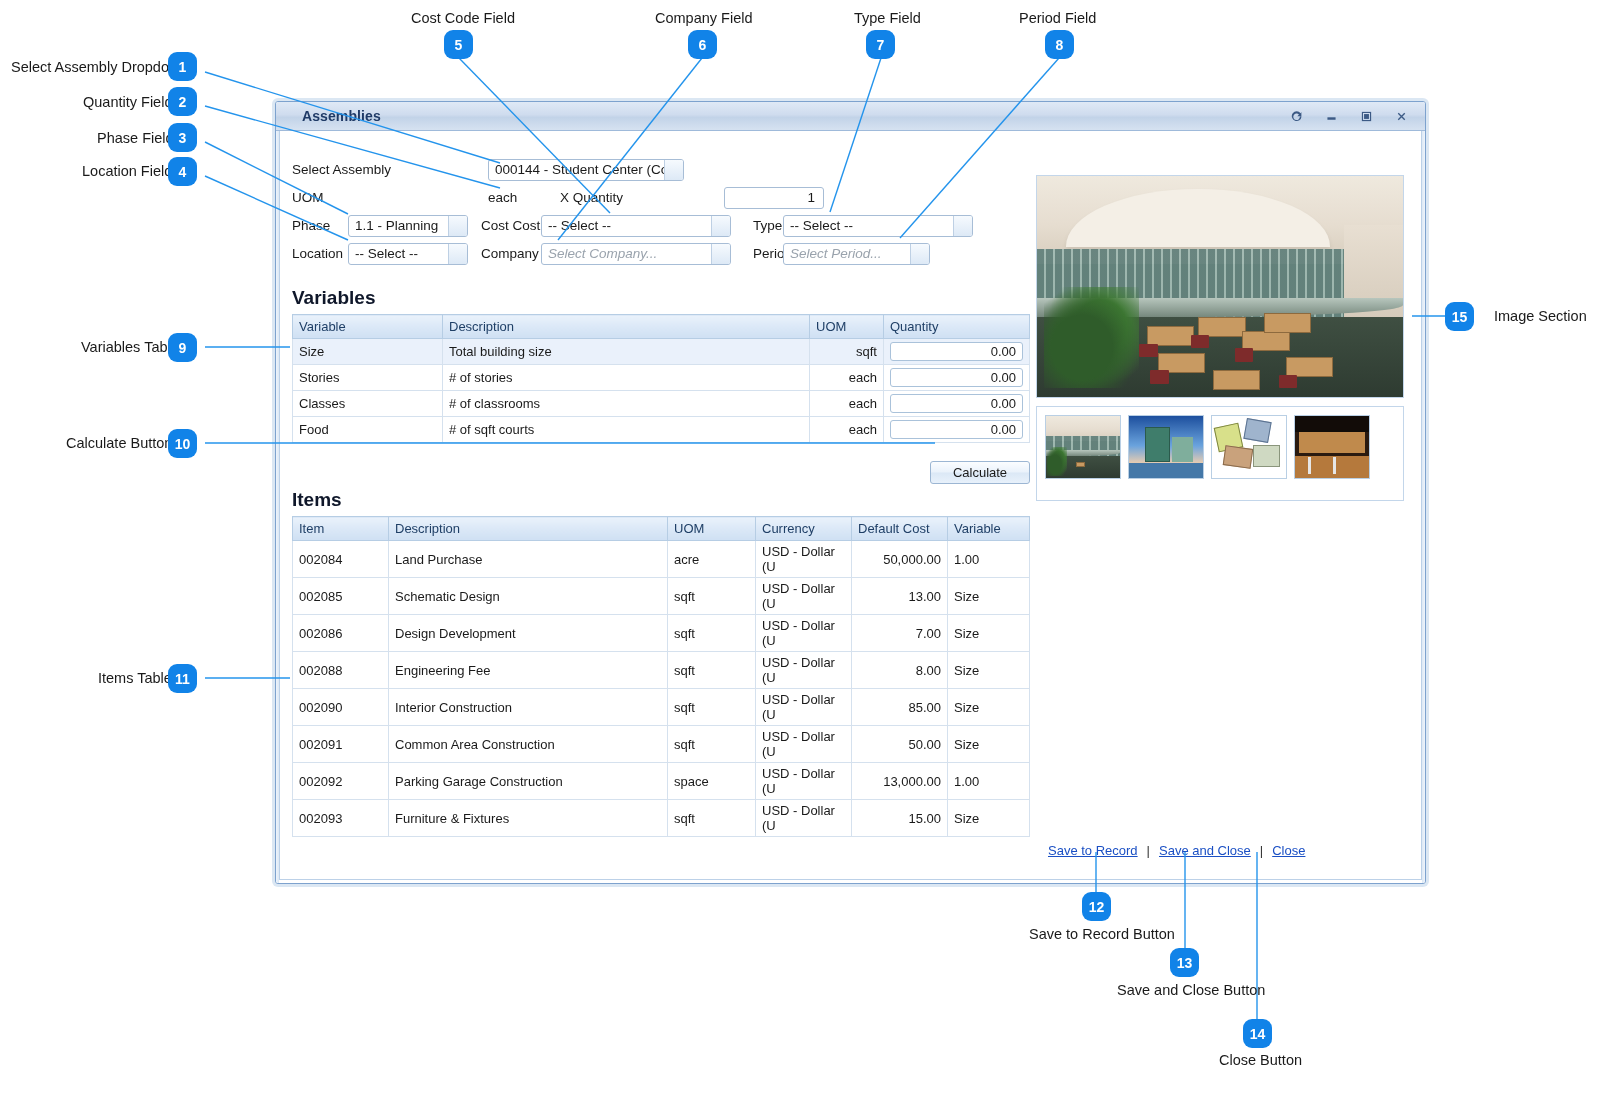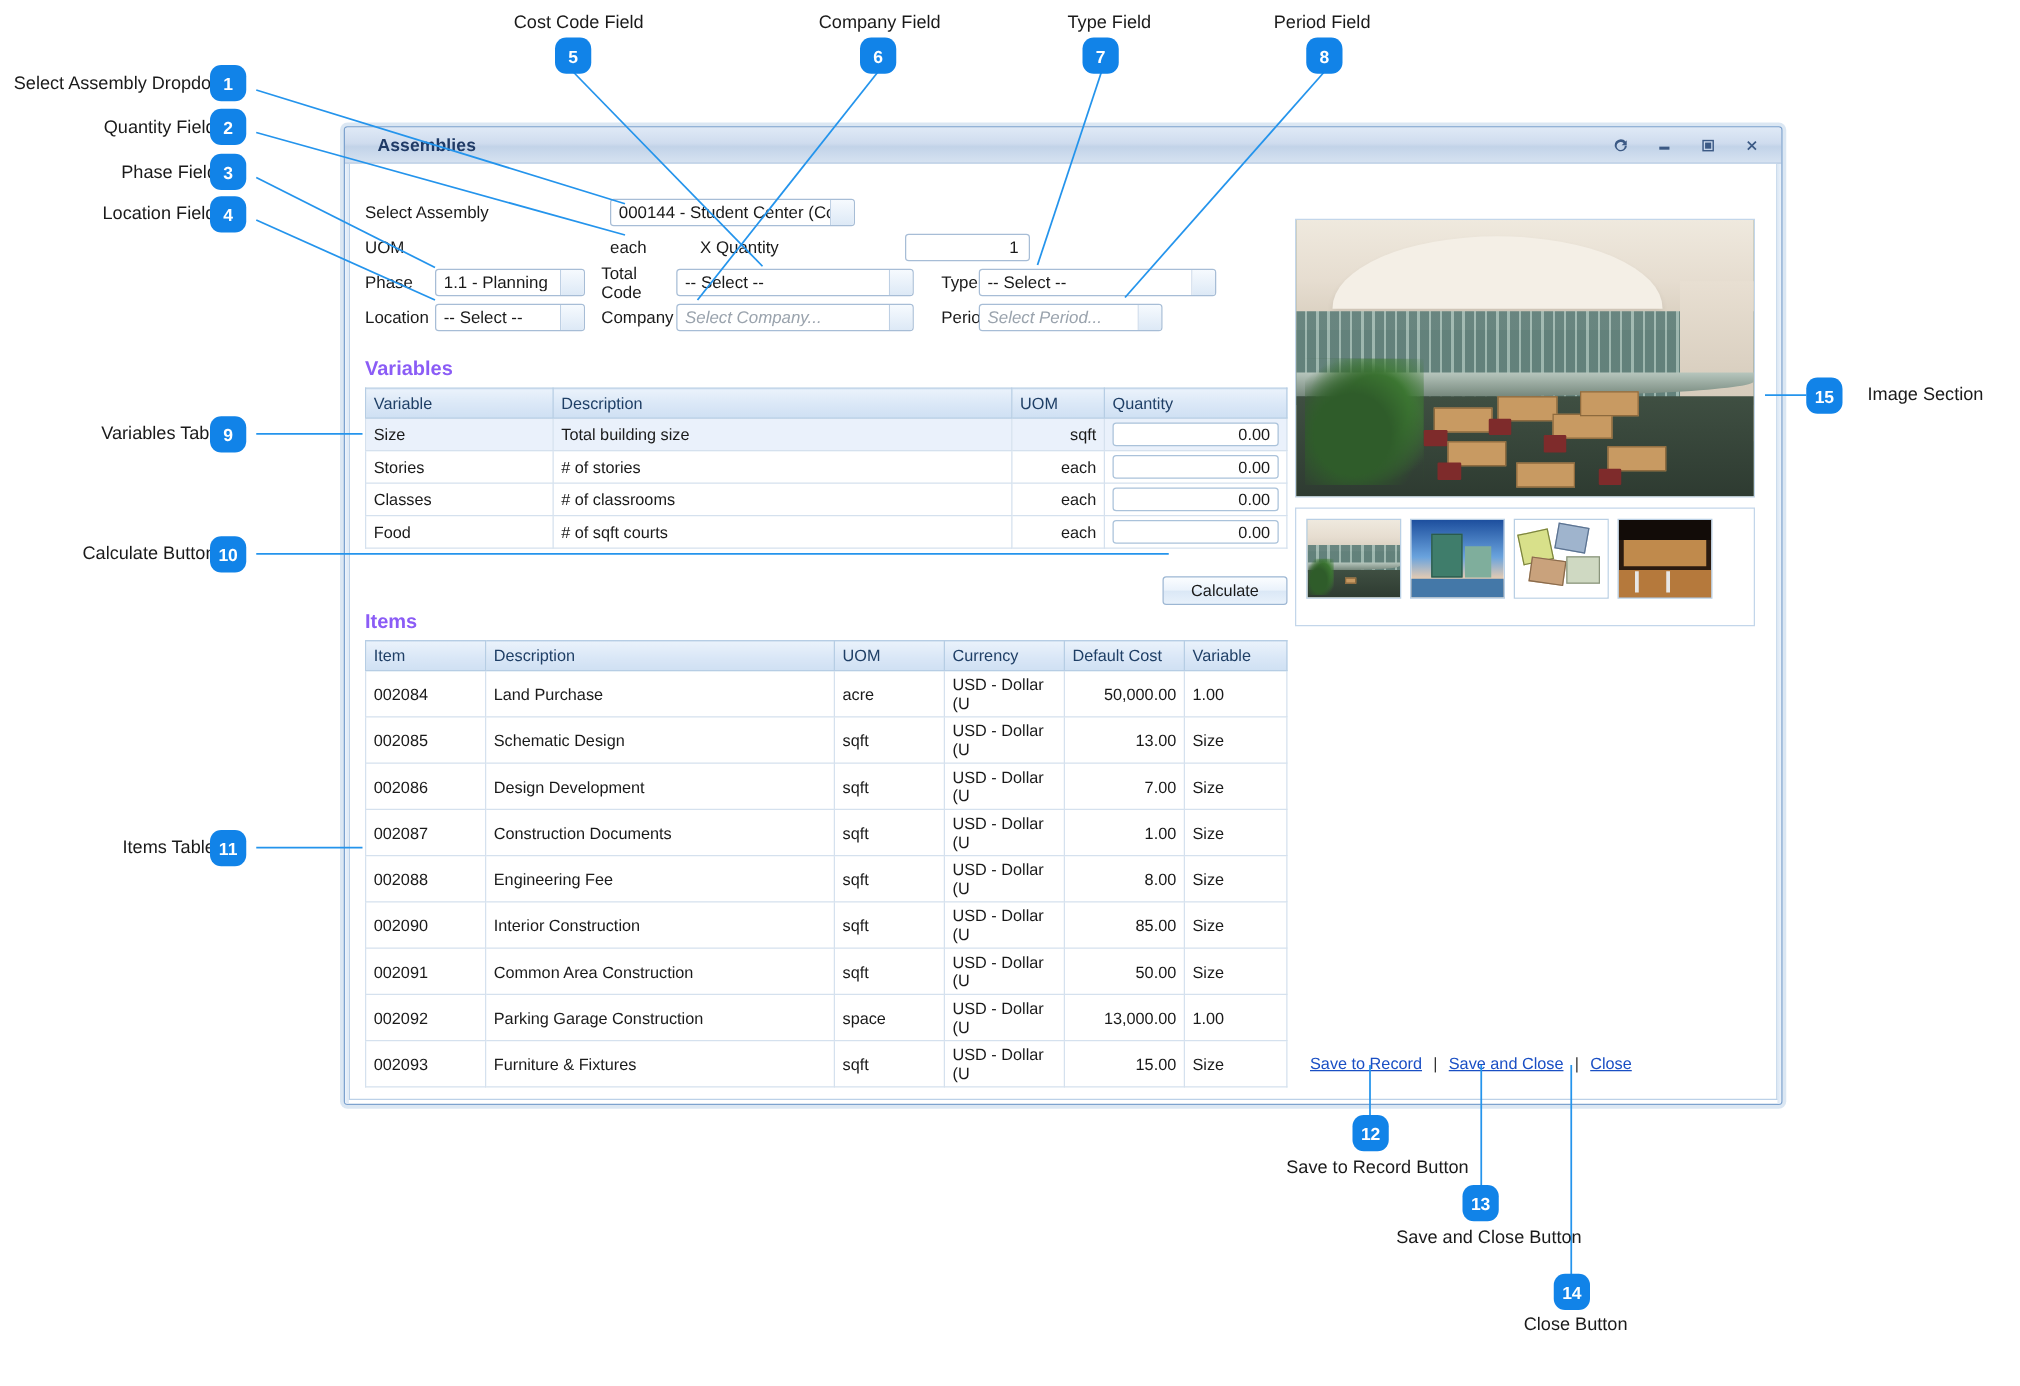--- a/index.html
+++ b/index.html
@@ -111,21 +111,21 @@
     display:block; width:0; height:0;
     border-left:4px solid transparent;
     border-right:4px solid transparent;
     border-top:5px solid #4a6punk;
     border-top-color:#46617f;
   }
   .numinput { justify-content:flex-end; }
   .numinput .txt { text-align:right; padding-right:8px; flex:none; }
 
   
-  .sect-title { font-size:16px; font-weight:bold; color:#8b5cf6; }
+  .sect-title { font-size:19px; font-weight:bold; color:#0f172a; }
 
   
   table.grid { border-collapse:collapse; font-size:13px; color:#1a1a1a; background:#fff; }
   table.grid th {
     background:linear-gradient(to bottom,#eaf2fb 0%,#dbe8f7 50%,#cfe0f3 100%);
     border:1px solid #b6cde4;
     color:#1f3f66;
     font-weight:normal;
     text-align:left;
     padding:4px 6px;
@@ -253,21 +253,21 @@
       </div>
 
       <div class="frow">
         <span class="flabel" style="width:56px;">Phase</span>
         <div class="ctl" style="width:120px;">
           <span class="txt">1.1 - Planning</span>
           <span class="arrow flat">
               <i></i>
             </span>
         </div>
-        <span class="flabel" style="width:73px; padding-left:13px;">Total Code</span>
+        <span class="flabel" style="width:73px; padding-left:13px;">Cost Cost</span>
         <div class="ctl" style="width:190px;">
           <span class="txt">-- Select --</span>
           <span class="arrow">
               <i></i>
             </span>
         </div>
         <span class="flabel" style="width:52px; padding-left:22px;">Type</span>
         <div class="ctl" style="width:190px;">
           <span class="txt">-- Select --</span>
           <span class="arrow">
@@ -396,28 +396,20 @@
               <td>USD - Dollar (U</td>
               <td class="num">13.00</td>
               <td>Size</td>
             </tr>
             <tr>
               <td>002086</td>
               <td>Design Development</td>
               <td>sqft</td>
               <td>USD - Dollar (U</td>
               <td class="num">7.00</td>
-              <td>Size</td>
-            </tr>
-            <tr>
-              <td>002087</td>
-              <td>Construction Documents</td>
-              <td>sqft</td>
-              <td>USD - Dollar (U</td>
-              <td class="num">1.00</td>
               <td>Size</td>
             </tr>
             <tr>
               <td>002088</td>
               <td>Engineering Fee</td>
               <td>sqft</td>
               <td>USD - Dollar (U</td>
               <td class="num">8.00</td>
               <td>Size</td>
             </tr>

